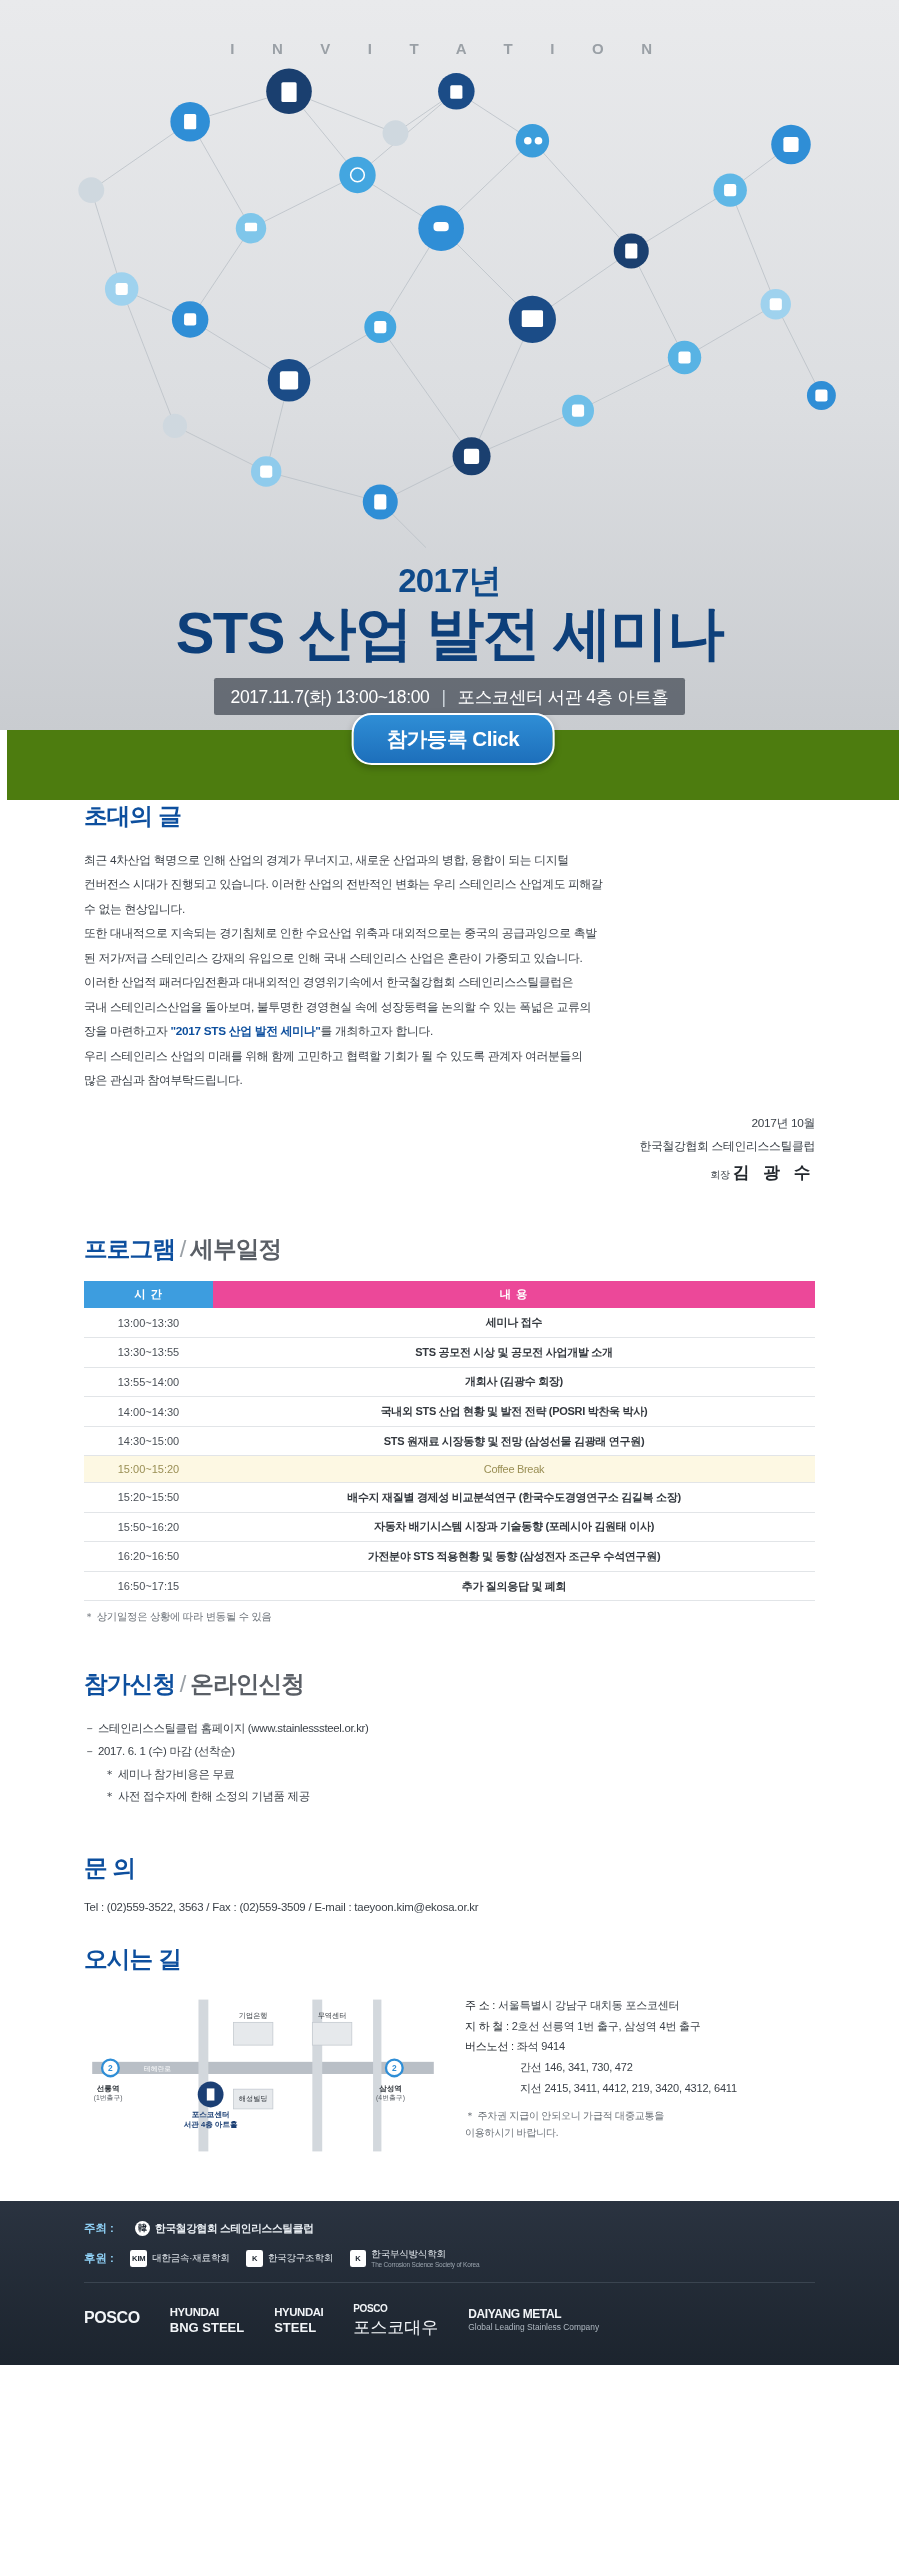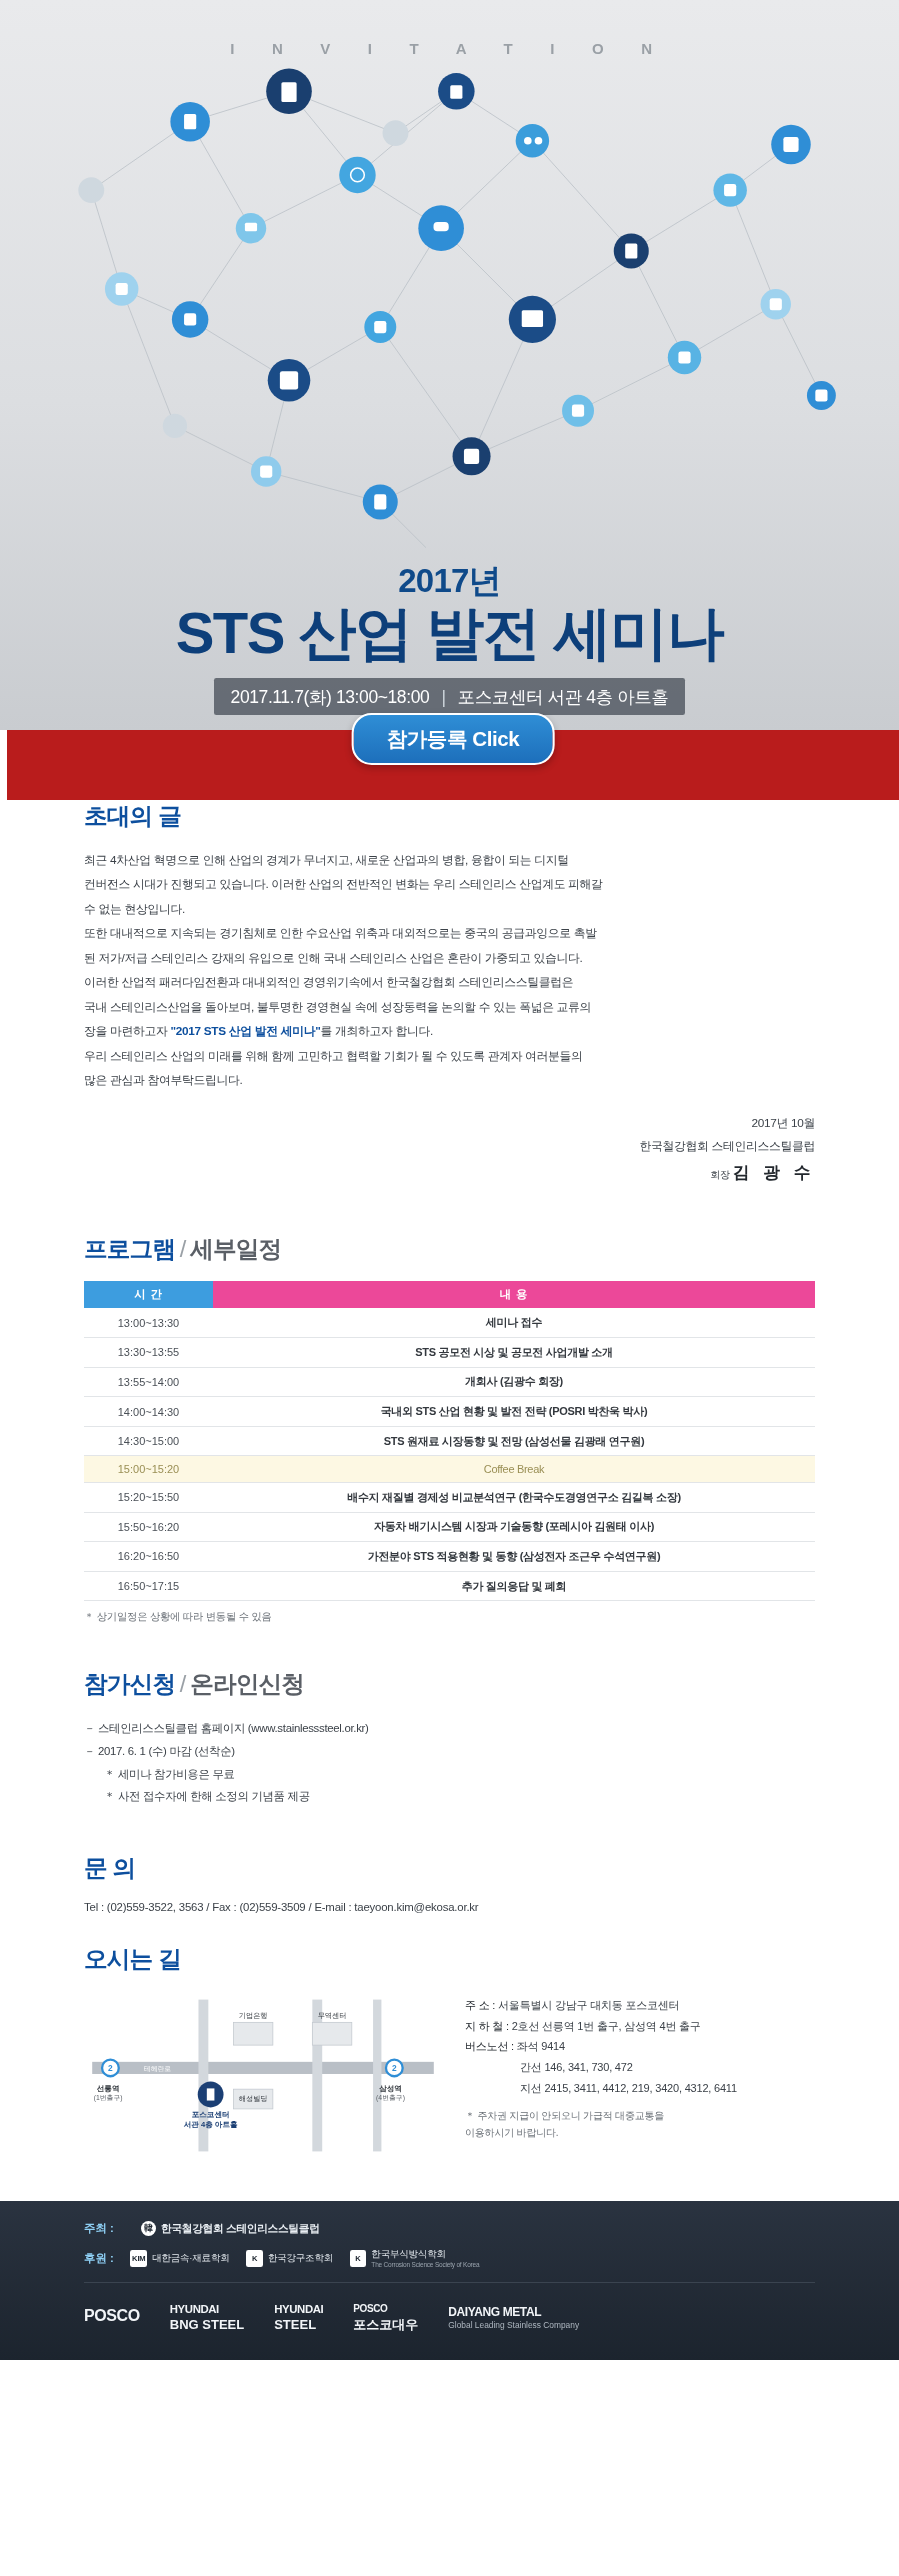--- a/index.html
+++ b/index.html
@@ -40,21 +40,21 @@
   .hero-bar {
     display:inline-block; margin-top:12px;
     background:rgba(40,48,60,.62); color:#ffffff;
     font-size:17.5px; padding:6.8px 16.7px; border-radius:2.3px;
     letter-spacing:-0.4px;
   }
   .hero-bar .sep { color:#cfd6dd; margin:0 7.6px; }
 
   
   .register-zone {
-    background:#b91c1c; height:70px; position:relative;margin-left:7px;
+    background:#4d7c0f; height:70px; position:relative;margin-left:7px;
   }
   .register-btn {
     position:absolute; left:50%; transform:translateX(-50%); top:-16.7px;
     background:linear-gradient(180deg,#2f8ed6 0%, #1d6fbb 100%);
     color:#fff; font-size:20.5px; font-weight:bold;
     padding:10px 33px; border-radius:20px;
     border:2.3px solid #ffffff;
     box-shadow:0 3px 7.6px rgba(0,0,0,.25);
     letter-spacing:-0.4px;
     cursor:pointer;
@@ -121,21 +121,21 @@
   .map-addr { flex:1; font-size:11px; color:#3b4148; line-height:1.9; letter-spacing:-0.2px; padding-top:3px; }
   .map-addr .lbl { color:#23282e; }
   .map-addr .star { color:#6a7077; font-size:10px; margin-top:7.6px; display:block; line-height:1.7; }
 
   
   .footer {
     margin-top:35px;
     background:linear-gradient(180deg,#2a3340 0%, #1c242e 100%);
     color:#d7dce1; padding:20px 84px 26px 84px;
   }
-  .footer-row { display:flex; align-items:flex-start; gap:27px; margin-bottom:12px; }
+  .footer-row { display:flex; align-items:flex-start; gap:21px; margin-bottom:12px; }
   .footer-label { color:#8fd0f5; font-size:11.4px; font-weight:bold; white-space:nowrap; }
   .logo-chip {
     background:transparent; color:#e8edf2; font-size:10.7px; font-weight:bold;
     display:flex; align-items:center; gap:5.3px; letter-spacing:-0.3px;
   }
   .circ {
     width:15px; height:15px; border-radius:50%; background:#ffffff; color:#1c242e;
     font-size:9px; display:inline-flex; align-items:center; justify-content:center;
     font-weight:bold;
   }
@@ -460,21 +460,21 @@
       <span class="bigbrand">
         <span style="font-size:11.4px">HYUNDAI</span>
         <span class="small" style="font-size:13px;color:#f2f5f8;font-weight:bold">BNG STEEL</span>
       </span>
       <span class="bigbrand">
         <span style="font-size:11.4px">HYUNDAI</span>
         <span class="small" style="font-size:13px;color:#f2f5f8;font-weight:bold">STEEL</span>
       </span>
       <span class="bigbrand">
         <span style="font-size:10px">POSCO</span>
-        <span class="small" style="font-size:13px;color:#f2f5f8;font-weight:bold">포스코대우</span>
+        <span class="small" style="font-size:17px;color:#f2f5f8;font-weight:normal">포스코대우</span>
       </span>
       <span class="bigbrand">
         <span style="font-size:12px">DAIYANG METAL</span>
         <span class="small">Global Leading Stainless Company</span>
       </span>
     </div>
   </div>
 
 </div>
 

